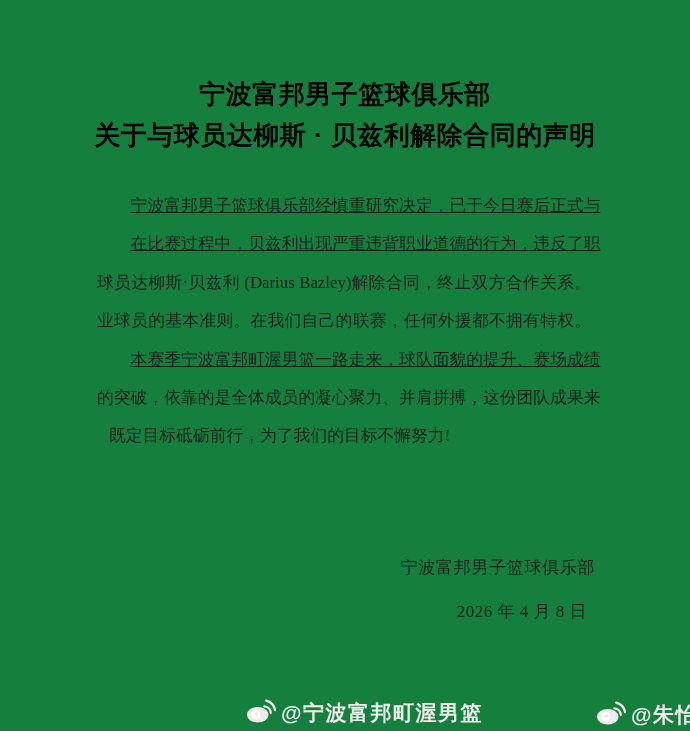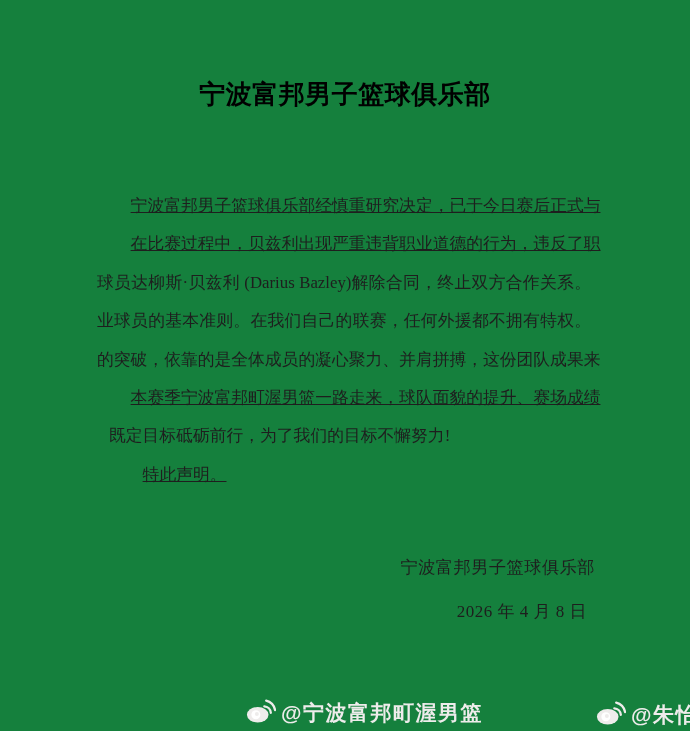--- a/index.html
+++ b/index.html
@@ -81,31 +81,31 @@
   .watermark-right  { left: 596px; top: 699px; }
   .wm-icon { flex: 0 0 auto; }
 </style>
 </head>
 <body>
 
 <div class="page">
 
   <div class="doc-title">
     <div>宁波富邦男子篮球俱乐部</div>
+    <div>关于与球员达柳斯 · 贝兹利解除合同的声明</div>
   </div>
 
   <div class="doc-body">
       <div class="line first">宁波富邦男子篮球俱乐部经慎重研究决定，已于今日赛后正式与</div>
       <div class="line first">在比赛过程中，贝兹利出现严重违背职业道德的行为，违反了职</div>
       <div class="line">球员达柳斯·贝兹利 (Darius Bazley)解除合同，终止双方合作关系。</div>
       <div class="line">业球员的基本准则。在我们自己的联赛，任何外援都不拥有特权。</div>
+      <div class="line first">本赛季宁波富邦町渥男篮一路走来，球队面貌的提升、赛场成绩</div>
       <div class="line">的突破，依靠的是全体成员的凝心聚力、并肩拼搏，这份团队成果来</div>
-      <div class="line first">本赛季宁波富邦町渥男篮一路走来，球队面貌的提升、赛场成绩</div>
       <div class="line short-last">既定目标砥砺前行，为了我们的目标不懈努力!</div>
-      <div class="line first short-last">特此声明。</div>
     </div>
 
   <div class="signature">宁波富邦男子篮球俱乐部</div>
   <div class="doc-date">2026 年 4 月 8 日</div>
 
   <div class="watermark watermark-center">
     <span class="wm-icon">
       <svg width="30" height="27" viewBox="0 0 32 28">
         <ellipse cx="12.5" cy="18.5" rx="11.5" ry="8.2" fill="#eeeceb"></ellipse>
         <circle cx="10.5" cy="18.5" r="4.8" fill="#ffffff"></circle>

